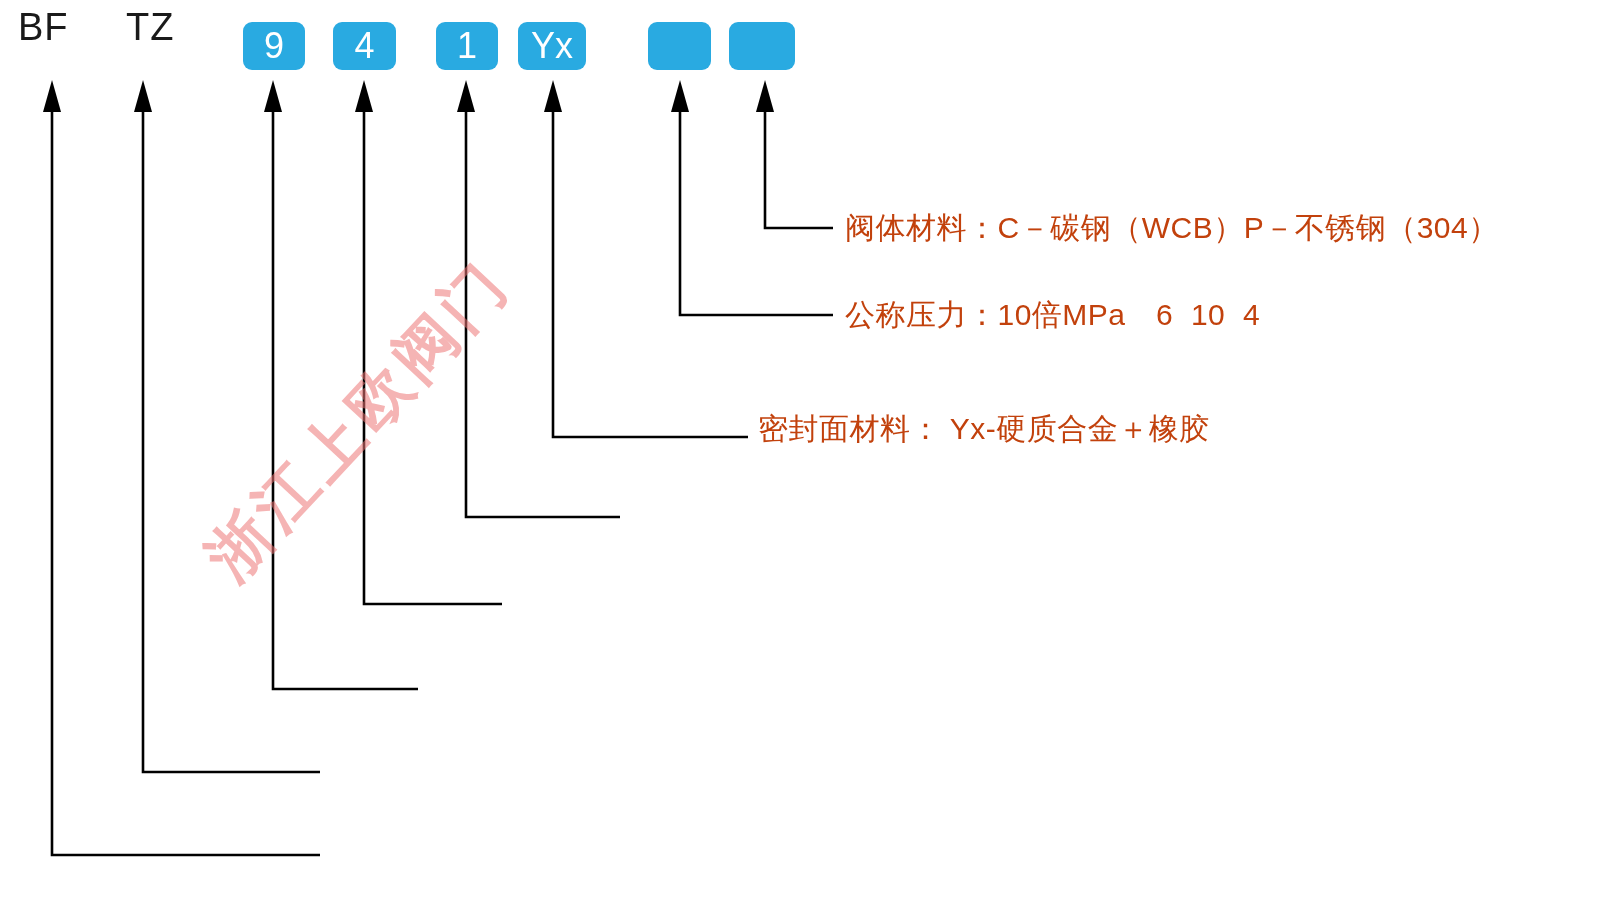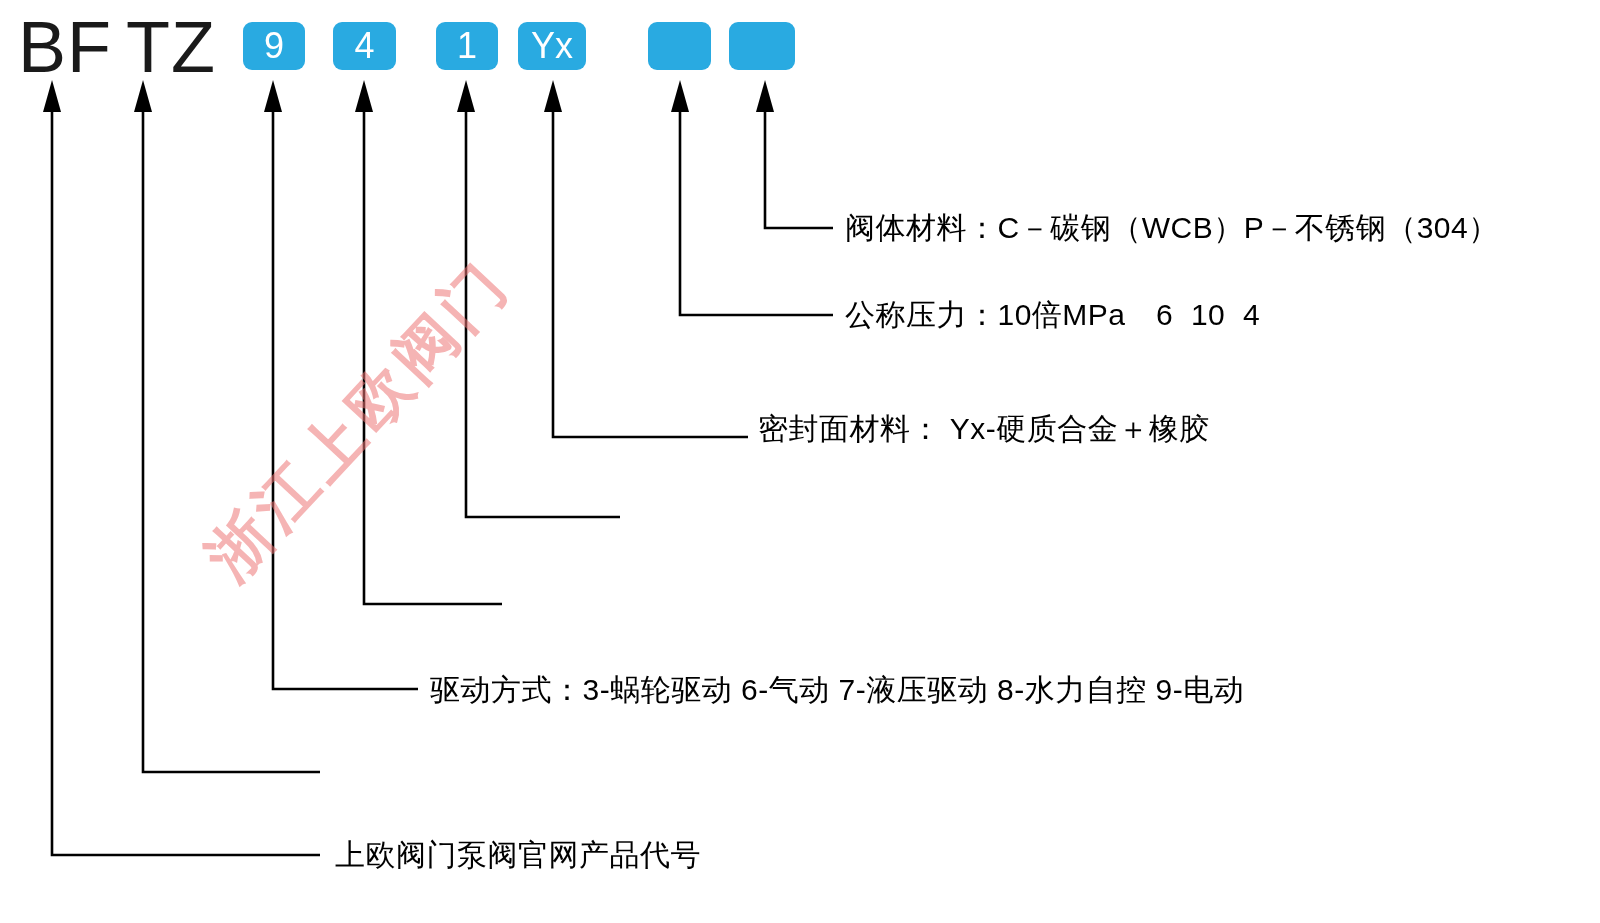--- a/index.html
+++ b/index.html
@@ -14,21 +14,21 @@
     overflow: hidden;
   }
 
   .connectors { position: absolute; left: 0; top: 0; width: 1600px; height: 923px; }
   .connectors path { stroke: var(--line-black, #000); stroke-width: 2.6; fill: none; }
   .connectors polygon { fill: var(--line-black, #000); }
 
   .code-text {
     position: absolute;
     top: 6px;
-    font-size: 72px;
+    font-size: 38px;
     font-weight: 500;
     color: #1a1a1a;
     letter-spacing: 1px;
   }
 
   .code-box {
     position: absolute;
     top: 22px;
     height: 48px;
     background: var(--box-blue, #29aae1);
@@ -38,21 +38,21 @@
     font-weight: 500;
     display: flex;
     align-items: center;
     justify-content: center;
   }
 
   .label {
     position: absolute;
     font-size: 30px;
     line-height: 42px;
-    color: #000000;
+    color: #c2410c;
     white-space: pre;
     letter-spacing: 0.5px;
   }
 
   .watermark {
     position: absolute;
     left: 358px;
     top: 420px;
     transform: translate(-50%, -50%) rotate(-47deg);
     font-size: 62px;
@@ -110,18 +110,16 @@
   <div class="code-box" style="left:243px;width:62px">9</div>
   <div class="code-box" style="left:333px;width:63px">4</div>
   <div class="code-box" style="left:436px;width:62px">1</div>
   <div class="code-box" style="left:518px;width:68px">Yx</div>
   <div class="code-box" style="left:648px;width:63px"></div>
   <div class="code-box" style="left:729px;width:66px"></div>
 
   <div class="label" style="left:845px;top:207px">阀体材料：C－碳钢（WCB）P－不锈钢（304）</div>
   <div class="label" style="left:845px;top:294px">公称压力：10倍MPa　6  10  4</div>
   <div class="label" style="left:758px;top:408px">密封面材料： Yx-硬质合金＋橡胶</div>
-  <div class="label" style="left:430px;top:669px">驱动方式：3-蜗轮驱动 6-气动 7-液压驱动 8-水力自控 9-电动</div>
-  <div class="label" style="left:335px;top:834px">上欧阀门泵阀官网产品代号</div>
 
   <div class="watermark">浙江上欧阀门</div>
 
 </div>
 
 </body></html>

